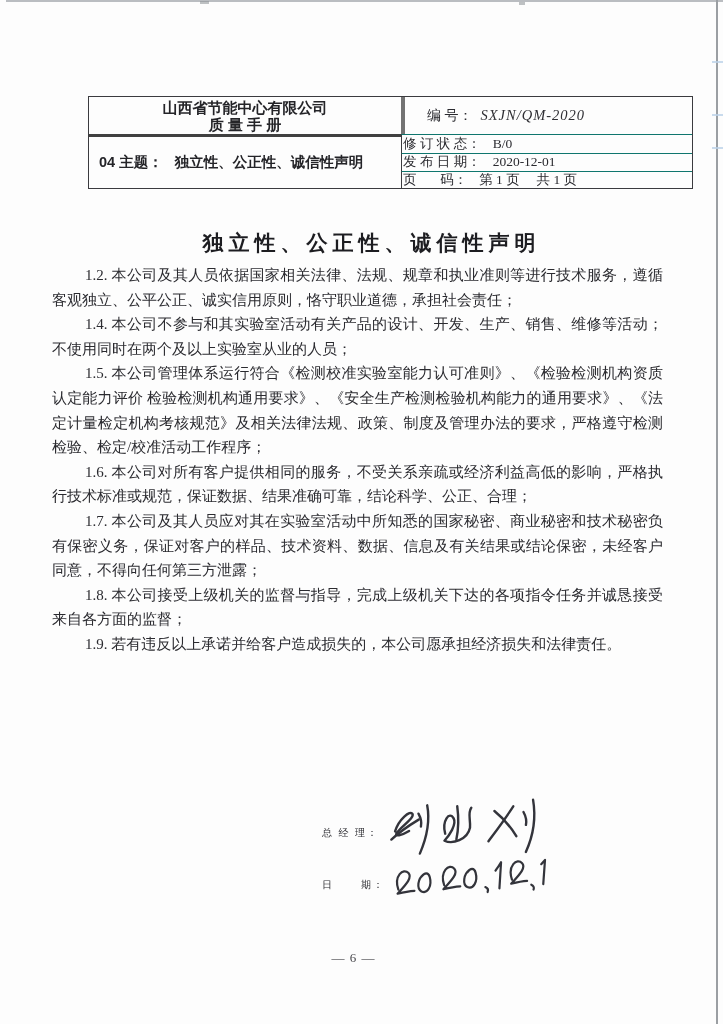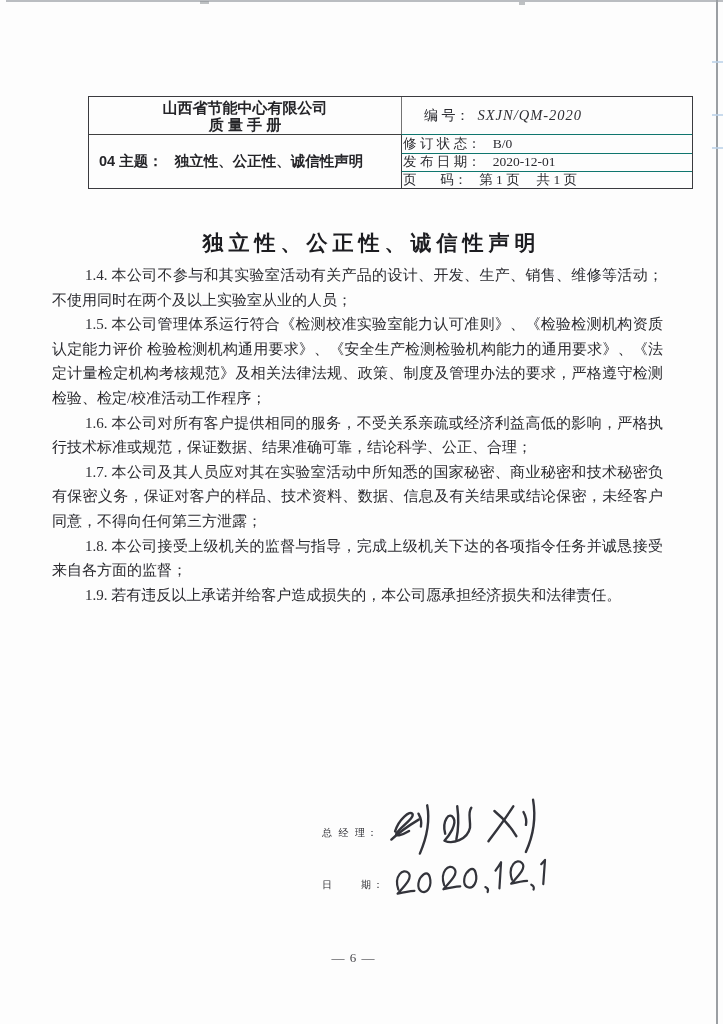--- a/index.html
+++ b/index.html
@@ -23,24 +23,24 @@
     position:absolute; left:48px; top:96px; width:605px; height:93px;
     box-sizing:border-box; border:1.6px solid #3b3b3f;
     display:grid; grid-template-columns:312px 1fr; grid-template-rows:37px 18.5px 18.5px 1fr;
     background:transparent;
     margin-left:40px;
   }
   .doc-table .cell{box-sizing:border-box; display:flex; align-items:center; overflow:hidden;}
   .cell-company{grid-column:1; grid-row:1; flex-direction:column; justify-content:center;}
   .cell-company .l1{font-family:"Liberation Sans","DejaVu Sans",sans-serif;font-weight:bold;font-size:15px;color:#242428;line-height:17px;}
   .cell-company .l2{font-family:"Liberation Sans","DejaVu Sans",sans-serif;font-weight:bold;font-size:15px;color:#242428;line-height:17px;white-space:pre;}
-  .cell-docno{grid-column:2; grid-row:1; border-left:1px solid #737373; padding-left:22px;}
+  .cell-docno{grid-column:2; grid-row:1; border-left:4px solid #737373; padding-left:22px;}
   .cell-docno .lbl{font-size:14px;white-space:pre;}
   .cell-docno .val{font-style:italic;font-size:14.5px;letter-spacing:1px;margin-left:8px;color:#2e2e33;}
-  .cell-topic{grid-column:1; grid-row:2/5; border-top:1px solid #404040; padding-left:10px;}
+  .cell-topic{grid-column:1; grid-row:2/5; border-top:3px solid #404040; padding-left:10px;}
   .cell-topic .lbl,.cell-topic .val{font-family:"Liberation Sans","DejaVu Sans",sans-serif;font-weight:bold;font-size:14.5px;color:#242428;}
   .cell-topic .val{margin-left:12px;}
   .cell-rev,.cell-issue,.cell-page{grid-column:2; border-top:1px solid #0f766e; border-left:1px solid #3b3b3f; padding-left:1px; font-size:13.5px;}
   .cell-rev{grid-row:2;} .cell-issue{grid-row:3;} .cell-page{grid-row:4;}
   .row-lbl{white-space:pre;}
   .row-val{margin-left:12px;white-space:pre;}
 
   
   .doc-title{
     position:absolute; left:0; right:0; top:229px; text-align:center; transform:translateX(10px);
@@ -108,20 +108,21 @@
     </div>
     <div class="cell cell-page">
       <span class="row-lbl">页       码：</span>
       <span class="row-val">第 1 页     共 1 页</span>
     </div>
   </div>
 
   <div class="doc-title">独立性、公正性、诚信性声明</div>
 
   <div class="doc-body">
+    <p>1.2. 本公司及其人员依据国家相关法律、法规、规章和执业准则等进行技术服务，遵循客观独立、公平公正、诚实信用原则，恪守职业道德，承担社会责任；</p>
     <p>1.4. 本公司不参与和其实验室活动有关产品的设计、开发、生产、销售、维修等活动；不使用同时在两个及以上实验室从业的人员；</p>
     <p>1.5. 本公司管理体系运行符合《检测校准实验室能力认可准则》、《检验检测机构资质认定能力评价  检验检测机构通用要求》、《安全生产检测检验机构能力的通用要求》、《法定计量检定机构考核规范》及相关法律法规、政策、制度及管理办法的要求，严格遵守检测检验、检定/校准活动工作程序；</p>
     <p>1.6. 本公司对所有客户提供相同的服务，不受关系亲疏或经济利益高低的影响，严格执行技术标准或规范，保证数据、结果准确可靠，结论科学、公正、合理；</p>
     <p>1.7. 本公司及其人员应对其在实验室活动中所知悉的国家秘密、商业秘密和技术秘密负有保密义务，保证对客户的样品、技术资料、数据、信息及有关结果或结论保密，未经客户同意，不得向任何第三方泄露；</p>
     <p>1.8. 本公司接受上级机关的监督与指导，完成上级机关下达的各项指令任务并诚恳接受来自各方面的监督；</p>
     <p>1.9. 若有违反以上承诺并给客户造成损失的，本公司愿承担经济损失和法律责任。</p>
   </div>
 
   <div class="sig-label sig-manager-label">总 经 理：</div>
   <div class="sig-label sig-date-label">日      期：</div>

